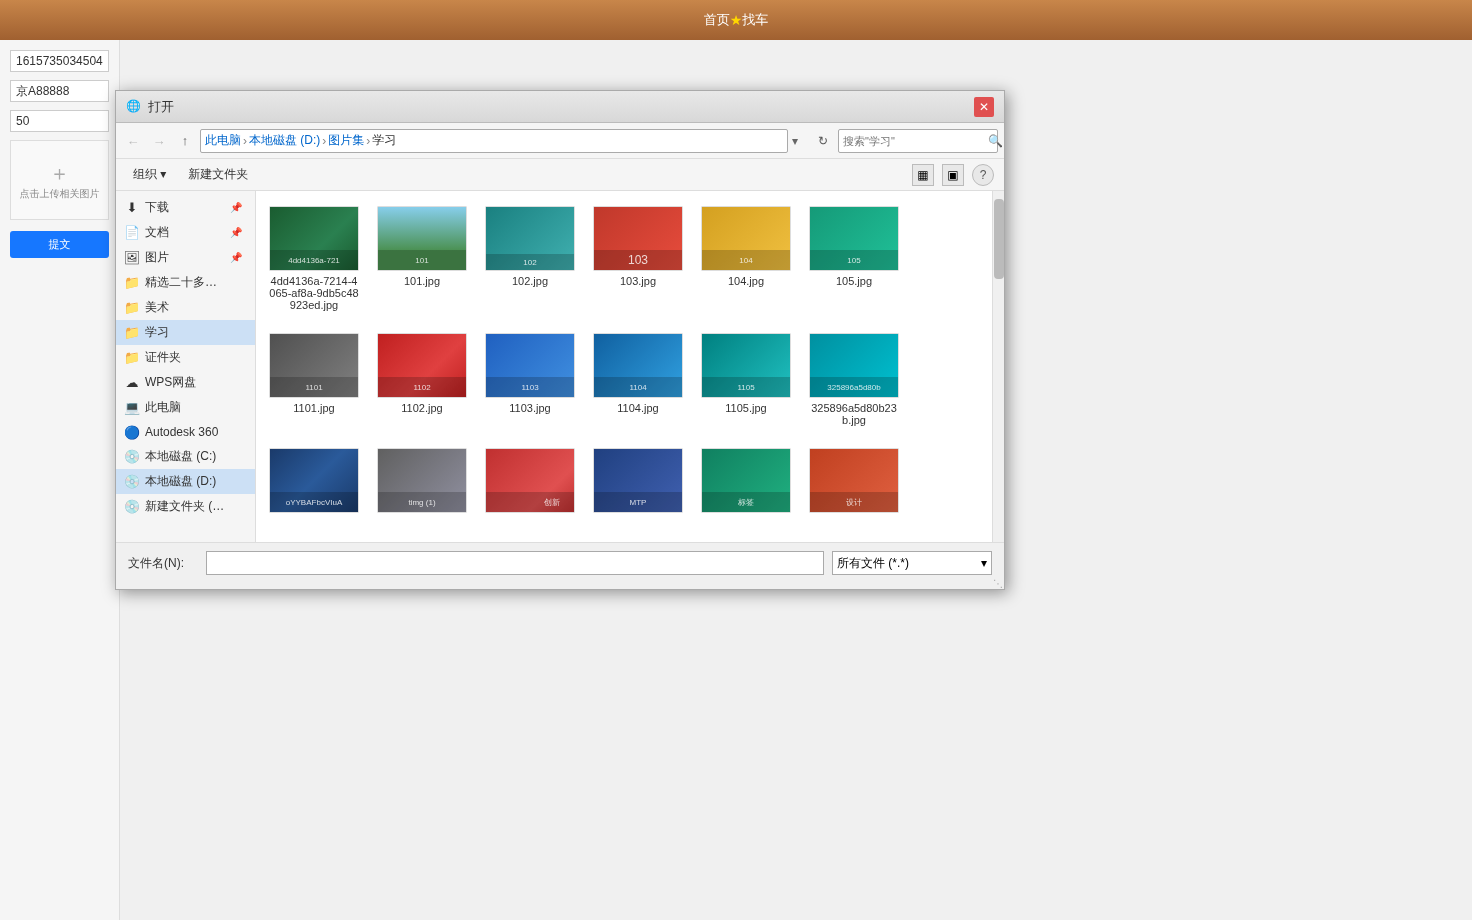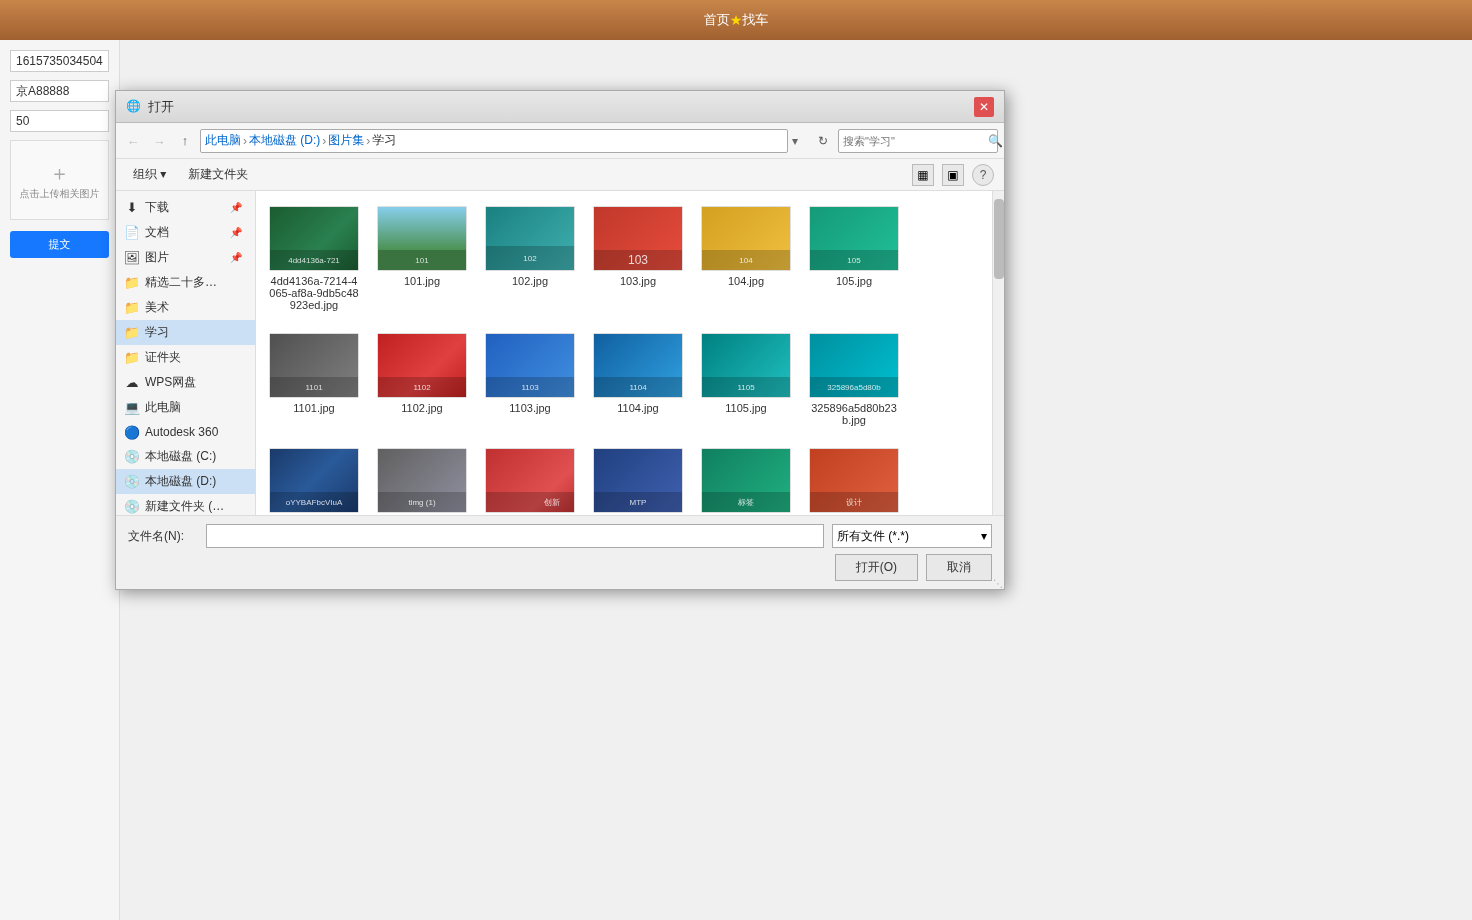--- a/index.html
+++ b/index.html
@@ -583,21 +583,21 @@
             <div class="file-item">
               <div class="file-thumb" style="background: linear-gradient(rgb(135, 206, 235) 0%, rgb(74, 144, 80) 70%); width: 90px; height: 65px; border: 1px solid rgb(221, 221, 221); border-radius: 1px; overflow: hidden; display: flex; align-items: center; justify-content: center; margin-bottom: 4px; position: relative;">
                 <div style="position: absolute; bottom: 0px; left: 0px; right: 0px; height: 20px; background: rgba(0, 0, 0, 0.2); display: flex; align-items: center; justify-content: center;">
                   <span style="font-size: 8px; color: rgba(255, 255, 255, 0.8); text-align: center; overflow: hidden; white-space: nowrap; text-overflow: ellipsis; padding: 0px 2px; max-width: 86px;">101</span>
                 </div>
               </div>
               <span class="file-name">101.jpg</span>
             </div>
             <div class="file-item">
               <div class="file-thumb" style="background: linear-gradient(135deg, rgb(26, 128, 128) 0%, rgb(64, 176, 176) 100%); width: 90px; height: 65px; border: 1px solid rgb(221, 221, 221); border-radius: 1px; overflow: hidden; display: flex; align-items: center; justify-content: center; margin-bottom: 4px; position: relative;">
-                <div style="position: absolute; bottom: 0px; left: 0px; right: 0px; height: 24px; background: rgba(0, 0, 0, 0.2); display: flex; align-items: center; justify-content: center;">
+                <div style="position: absolute; bottom: 0px; left: 0px; right: 0px; height: 16px; background: rgba(0, 0, 0, 0.2); display: flex; align-items: center; justify-content: center;">
                   <span style="font-size: 8px; color: rgba(255, 255, 255, 0.8); text-align: center; overflow: hidden; white-space: nowrap; text-overflow: ellipsis; padding: 0px 2px; max-width: 86px;">102</span>
                 </div>
               </div>
               <span class="file-name">102.jpg</span>
             </div>
             <div class="file-item">
               <div class="file-thumb" style="background: linear-gradient(135deg, rgb(192, 56, 43) 0%, rgb(231, 76, 60) 100%); width: 90px; height: 65px; border: 1px solid rgb(221, 221, 221); border-radius: 1px; overflow: hidden; display: flex; align-items: center; justify-content: center; margin-bottom: 4px; position: relative;">
                 <div style="position: absolute; bottom: 0px; left: 0px; right: 0px; height: 20px; background: rgba(0, 0, 0, 0.2); display: flex; align-items: center; justify-content: center;">
                   <span style="font-size: 12px; color: rgba(255, 255, 255, 0.8); text-align: center; overflow: hidden; white-space: nowrap; text-overflow: ellipsis; padding: 0px 2px; max-width: 86px;">103</span>
                 </div>
@@ -720,21 +720,17 @@
 
     <div class="dialog-bottom">
       <div class="filename-row">
         <span class="filename-label">文件名(N):</span>
         <input class="filename-input" type="text" value="" style="">
         <div class="filetype-select">
           <span>所有文件 (*.*)</span>
           <span>▾</span>
         </div>
       </div>
-      <div class="bottom-btns">
-        <button class="btn-open">打开(O)</button>
-        <button class="btn-cancel">取消</button>
-      </div>
     </div>
 
     <div class="resize-handle">⋱</div>
   </div>
 </div>
 
 </body></html>

